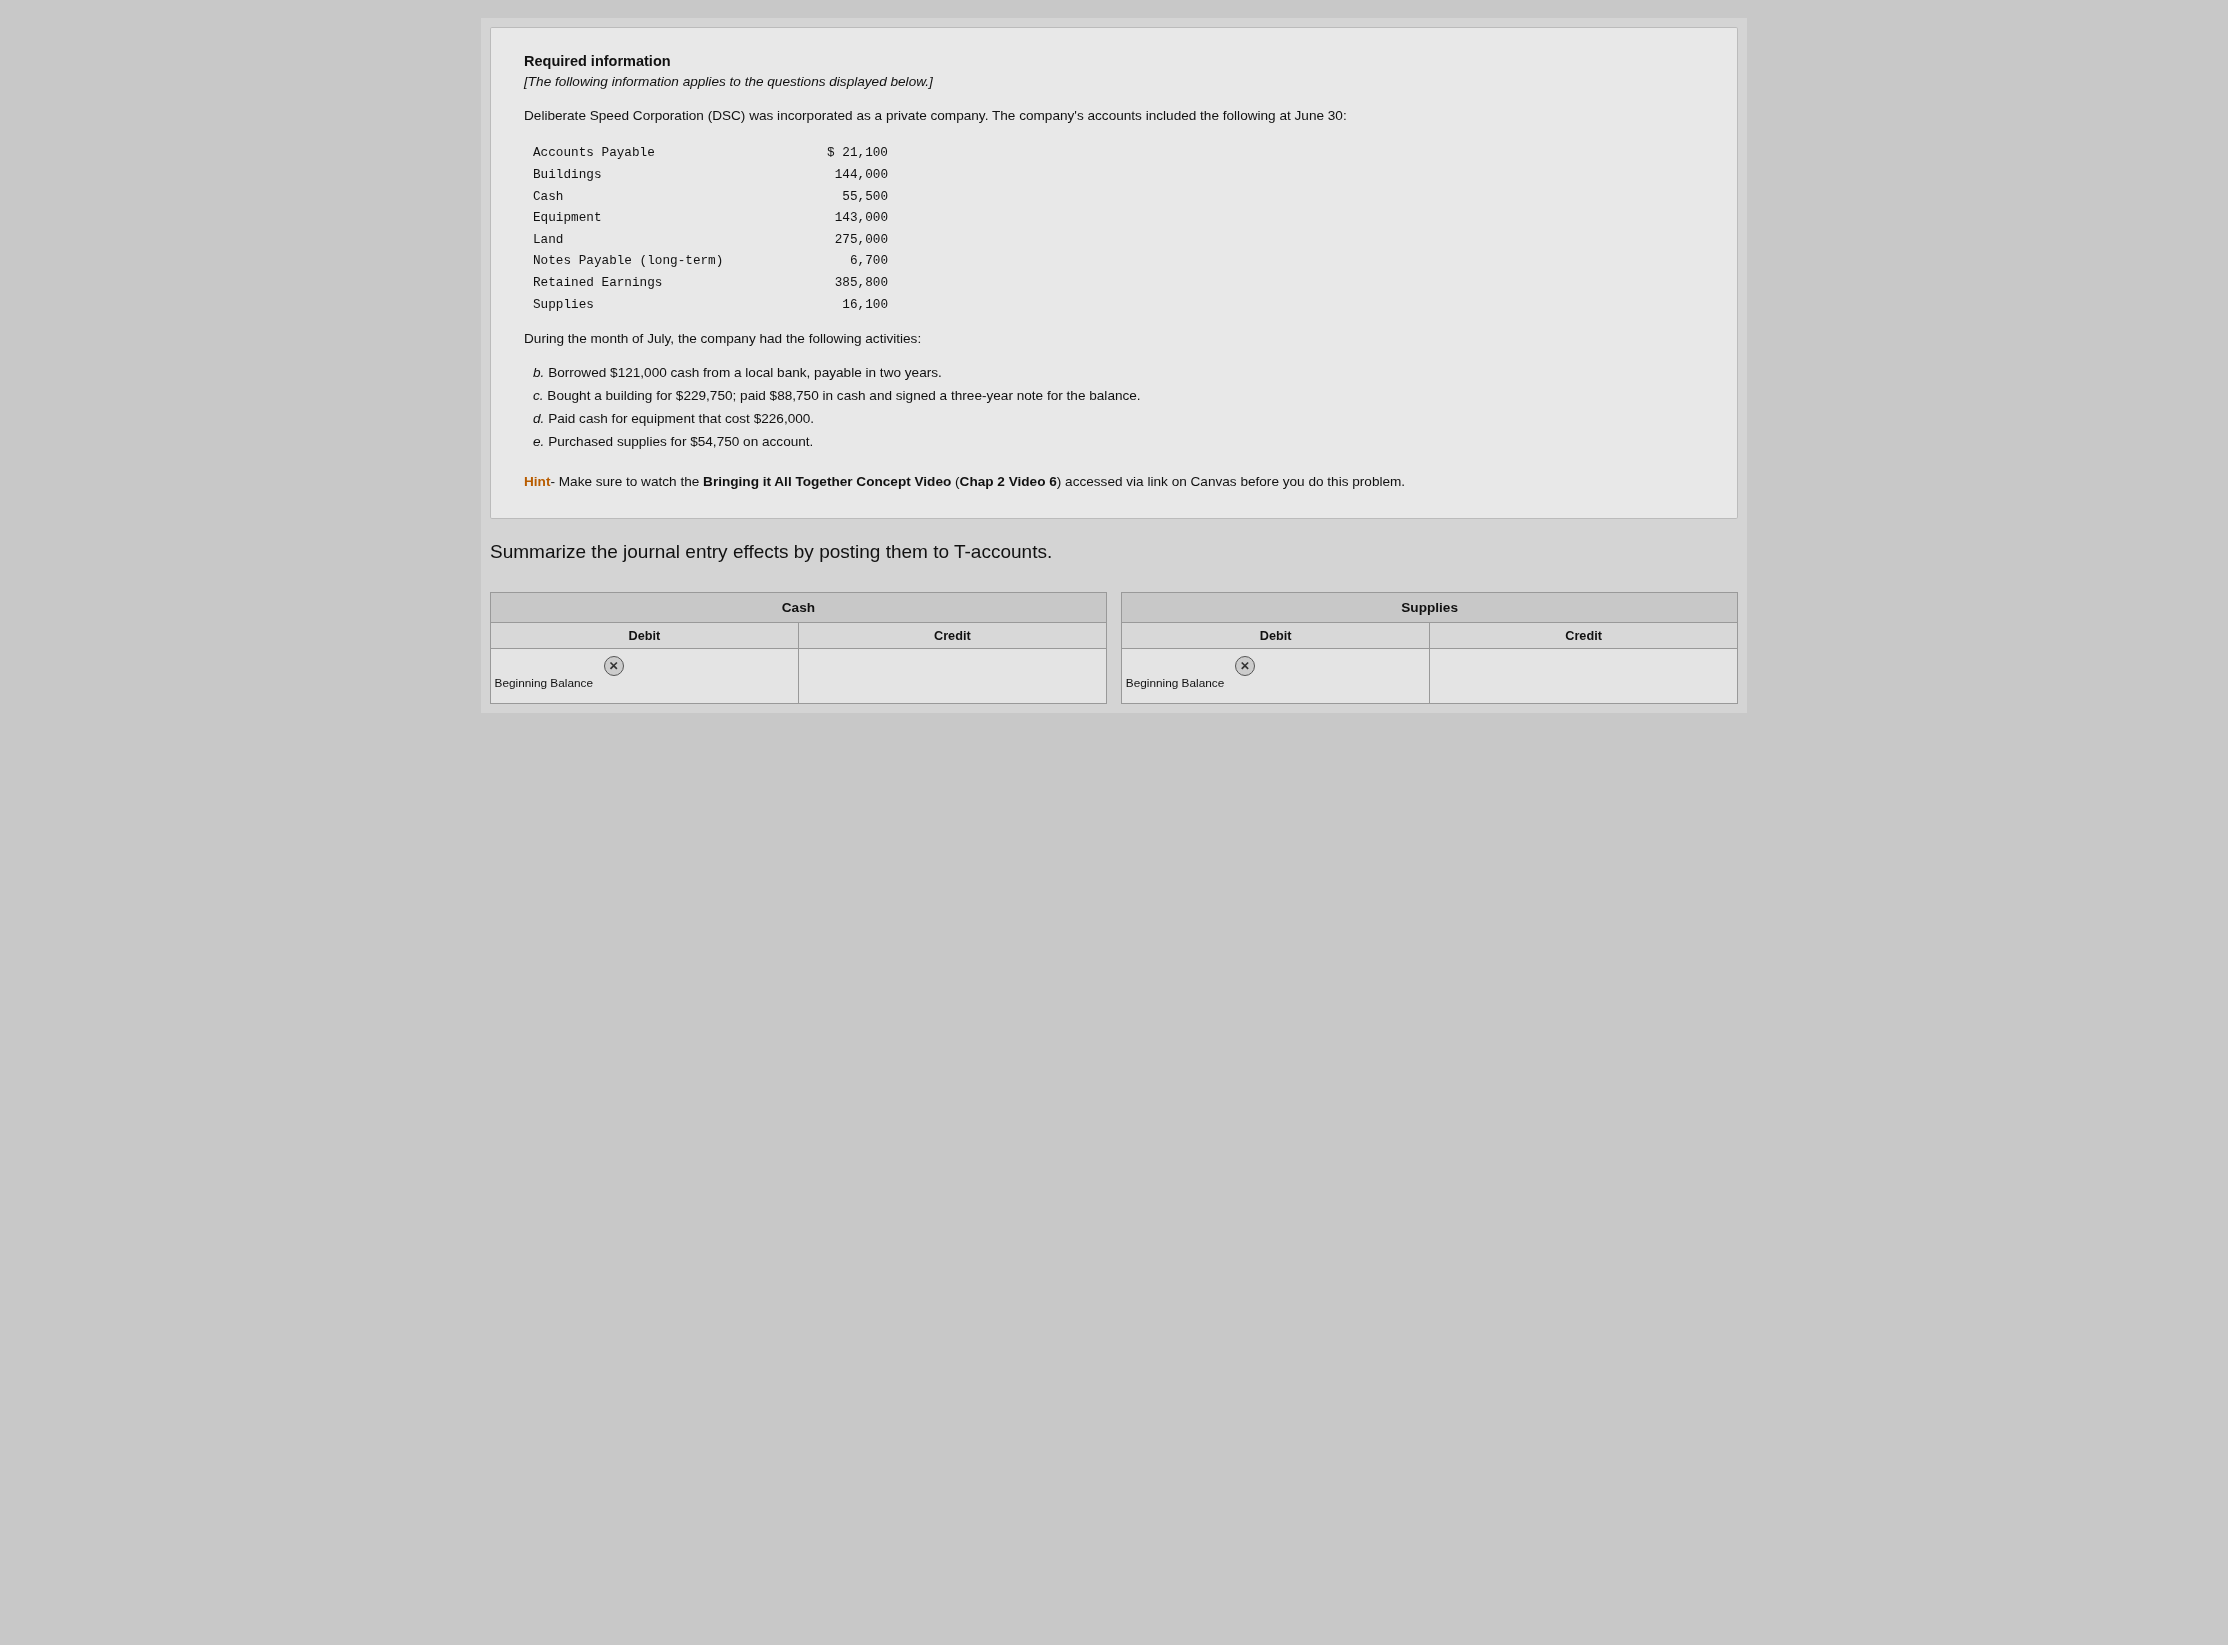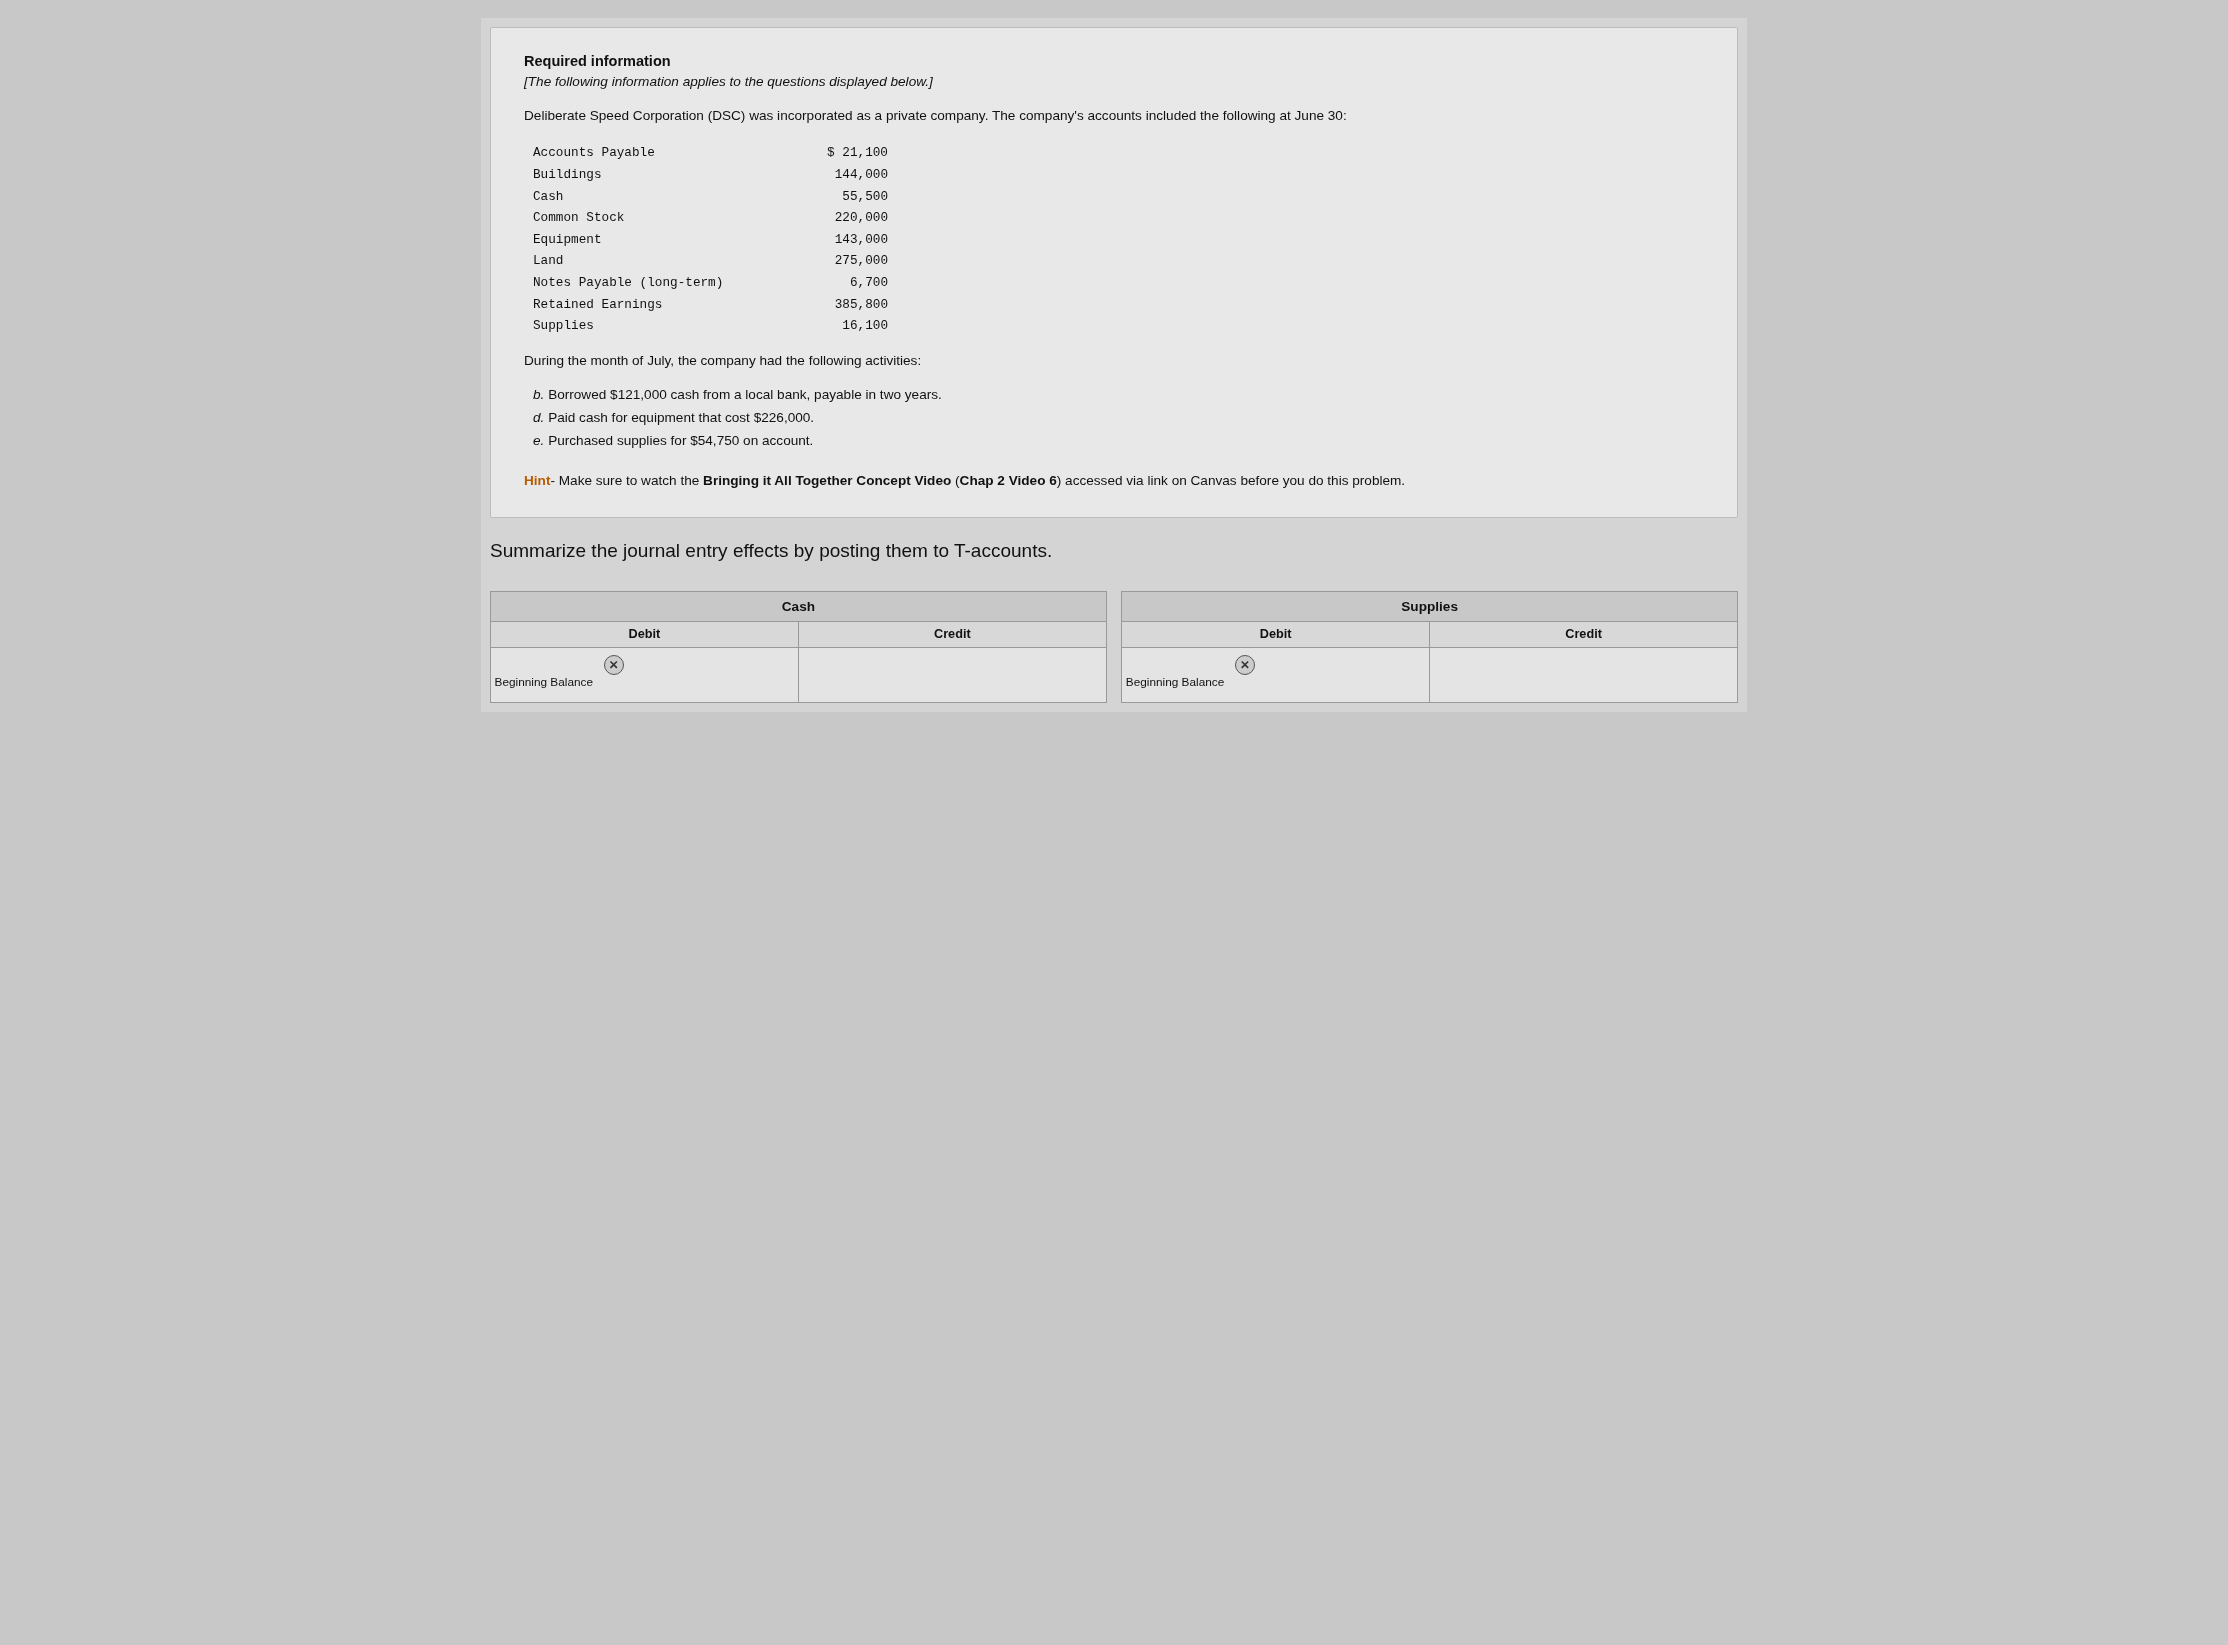--- a/index.html
+++ b/index.html
@@ -181,24 +181,20 @@
         </div>
         <div class="row">
           <div class="label">Buildings</div>
           <div class="value">144,000</div>
         </div>
         <div class="row">
           <div class="label">Cash</div>
           <div class="value">55,500</div>
         </div>
         <div class="row">
-          <div class="label">Common Stock</div>
-          <div class="value">220,000</div>
-        </div>
-        <div class="row">
           <div class="label">Equipment</div>
           <div class="value">143,000</div>
         </div>
         <div class="row">
           <div class="label">Land</div>
           <div class="value">275,000</div>
         </div>
         <div class="row">
           <div class="label">Notes Payable (long-term)</div>
           <div class="value">6,700</div>
@@ -210,20 +206,21 @@
         <div class="row">
           <div class="label">Supplies</div>
           <div class="value">16,100</div>
         </div>
       </div>
 
     <div class="activities-intro">During the month of July, the company had the following activities:</div>
 
     <div class="activities-list">
         <div class="activity-item"><span class="letter">b. </span><span>Borrowed $121,000 cash from a local bank, payable in two years.</span></div>
+        <div class="activity-item"><span class="letter">c. </span><span>Bought a building for $229,750; paid $88,750 in cash and signed a three-year note for the balance.</span></div>
         <div class="activity-item"><span class="letter">d. </span><span>Paid cash for equipment that cost $226,000.</span></div>
         <div class="activity-item"><span class="letter">e. </span><span>Purchased supplies for $54,750 on account.</span></div>
       </div>
 
     <div class="hint-section">
       <span class="hint-label">Hint</span><span>- Make sure to watch the </span><span class="hint-bold">Bringing it All Together Concept Video</span><span> (</span><span class="hint-bold">Chap 2 Video 6</span><span>) accessed via link on Canvas before you do this problem.</span>
     </div>
   </div>
 
   <div class="summarize-section">

